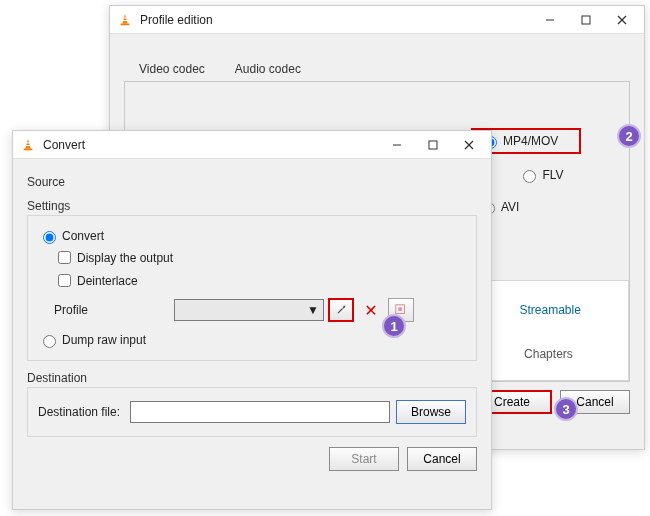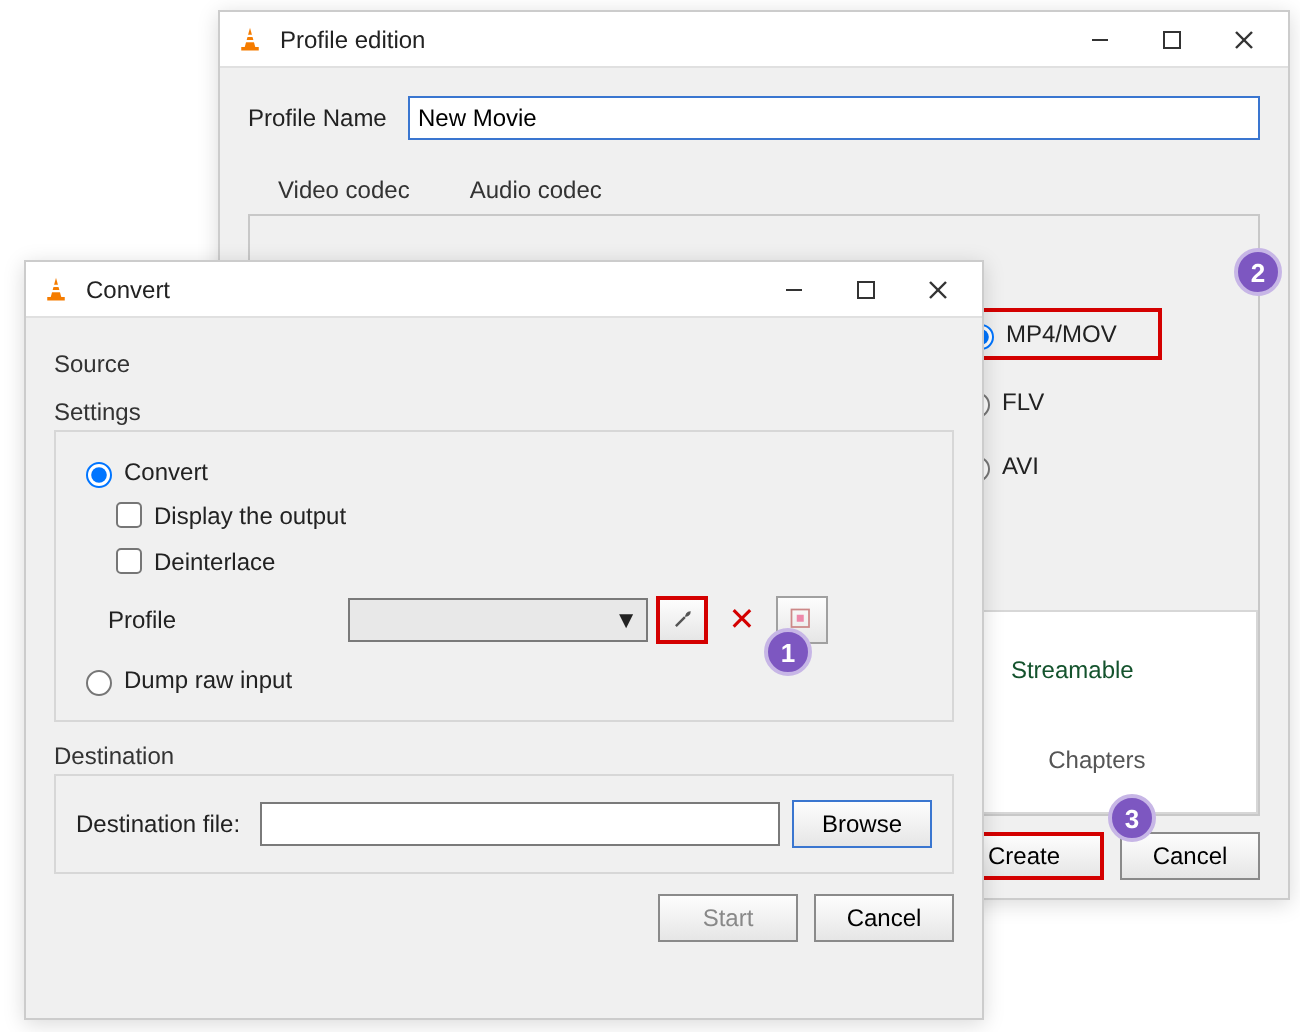--- a/index.html
+++ b/index.html
@@ -140,51 +140,47 @@
         </div>
       <div class="winbtn">
           <svg width="10" height="10">
             <line x1="1" y1="1" x2="9" y2="9" stroke="#333" stroke-width="1.2"></line>
             <line x1="9" y1="1" x2="1" y2="9" stroke="#333" stroke-width="1.2"></line>
           </svg>
         </div>
     </div>
   </div>
   <div class="content">
-    <div class="row">
-      <span class="lbl">Profile Name</span>
-      <input type="text" class="textinput" style="border-color: rgb(58, 118, 208);" value="New Movie">
-    </div>
 
     <div class="tabs">
       <div class="tab">Video codec</div>
       <div class="tab">Audio codec</div>
     </div>
 
     <div style="border:1px solid #c8c8c8; border-top:none; height:300px; padding:18px 20px; background:#f0f0f0; position:relative;">
 
       <div style="position:absolute; right:18px; top:6px; width:140px;">
         <div class="radio red-box" style="padding:3px 6px; width:110px;margin-top:40px;">
           <input type="radio" checked="" style="">
           <span>MP4/MOV</span>
         </div>
-        <div class="radio" style="padding:3px 6px; margin-top:10px;">
+        <div class="radio" style="padding:3px 6px; margin-top:10px;justify-content:center;">
           <input type="radio" style="">
           <span>FLV</span>
         </div>
         <div class="radio" style="padding:3px 6px; margin-top:10px;">
           <input type="radio" style="">
           <span>AVI</span>
         </div>
       </div>
 
       <div style="position:absolute; right:0px; bottom:0px; width:170px; border:1px solid #d7d7d7; background:#fff; padding:12px 10px;">
         <div style="display:flex;align-items:center;margin-bottom:14px;">
           <span class="check-mark">✓</span>
-          <span style="margin-left:12px;color:#14532d;">Streamable</span>
+          <span style="margin-left:26px;color:#0369a1;">Streamable</span>
         </div>
         <div style="display:flex;align-items:center;gap:20px;">
           <span class="cross-mark">✕</span>
           <span style="margin-left:14px;color:#555;">Chapters</span>
         </div>
       </div>
     </div>
 
     <div style="display:flex; justify-content:flex-end; gap:8px; margin-top:8px;">
       <span style="position:relative; display:inline-block;">

